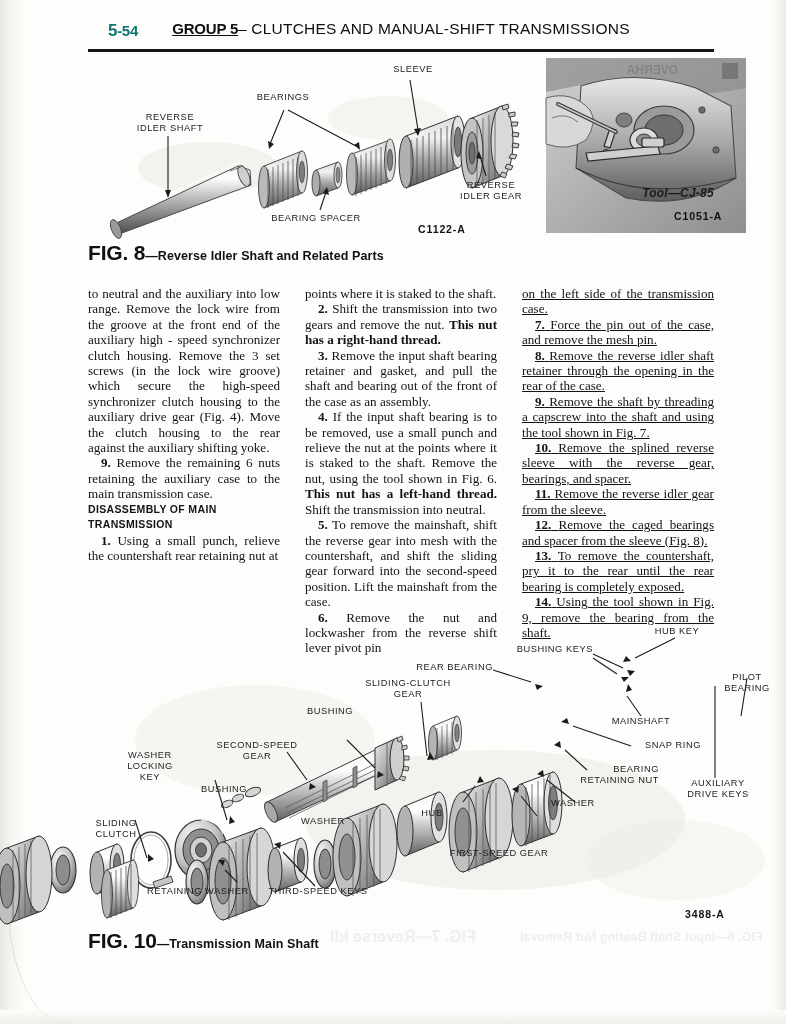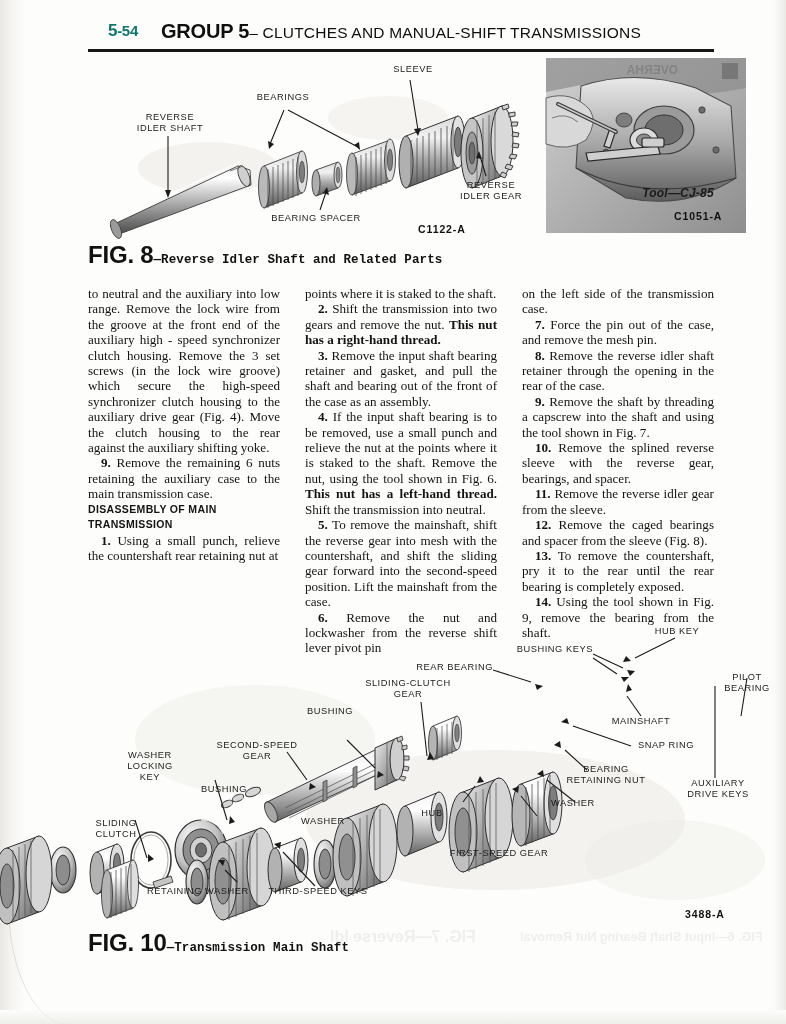--- a/index.html
+++ b/index.html
@@ -71,21 +71,21 @@
     left: 0; top: 2px;
     width: 626px;
     text-align: center;
     font-family: "Liberation Sans", sans-serif;
     font-size: 16px;
     font-weight: bold;
     letter-spacing: 0.2px;
     color: #0f0f0f;
     white-space: nowrap;
   }
-  .header-title .grp { font-size: 20px; letter-spacing: -0.2px; }
+  .header-title .grp { font-size: 15px; letter-spacing: -0.2px; text-decoration: underline; }
   .header-title .rest { font-size: 15.5px; font-weight: normal; }
   .header-rule {
     position: absolute;
     left: 88px; top: 49px;
     width: 626px;
     height: 3px;
     background: #161616;
   }
 
   
@@ -109,29 +109,28 @@
     letter-spacing: 0.9px;
     color: #111;
   }
   .figcap {
     position: absolute;
     font-family: "Liberation Sans", sans-serif;
     color: #111;
     line-height: 1.22;
   }
   .figcap .fignum {
-    font-size: 24px;
+    font-size: 21px;
     font-weight: bold;
     letter-spacing: -0.2px;
   }
   .figcap .figtxt {
     font-size: 12.5px;
     font-weight: bold;
     letter-spacing: 0.1px;
-    font-family: Liberation Mono, monospace;
   }
 
   
   .col {
     position: absolute;
     top: 286px;
     width: 192px;
     font-family: "Liberation Serif", serif;
     font-size: 13.1px;
     line-height: 15.4px;
@@ -156,21 +155,21 @@
   .lbl {
     position: absolute;
     font-family: "Liberation Sans", sans-serif;
     font-size: 9.3px;
     letter-spacing: 0.55px;
     color: #1b1b1b;
     line-height: 1.2;
     text-align: center;
     white-space: pre-line;
   }
-  .lbl.left { text-align: center; }
+  .lbl.left { text-align: right; }
   .lbl.right { text-align: right; }
 
   svg { display: block; overflow: visible; }
 
   .ghost {
     position: absolute;
     opacity: 0.07;
     font-family: "Liberation Sans", sans-serif;
     font-weight: bold;
     color: #333;
@@ -406,21 +405,21 @@
 
   <div class="col" style="left:305px;">
     <p>points where it is staked to the shaft.</p>
     <p class="ind"><b>2.</b> <span>Shift the transmission into two gears and remove the nut. </span><b>This nut has a right-hand thread.</b></p>
     <p class="ind"><b>3.</b> <span>Remove the input shaft bearing retainer and gasket, and pull the shaft and bearing out of the front of the case as an assembly.</span></p>
     <p class="ind"><b>4.</b> <span>If the input shaft bearing is to be removed, use a small punch and relieve the nut at the points where it is staked to the shaft. Remove the nut, using the tool shown in Fig. 6. </span><b>This nut has a left-hand thread.</b><span> Shift the transmission into neutral.</span></p>
     <p class="ind"><b>5.</b> <span>To remove the mainshaft, shift the reverse gear into mesh with the countershaft, and shift the sliding gear forward into the second-speed position. Lift the mainshaft from the case.</span></p>
     <p class="ind"><b>6.</b> <span>Remove the nut and lockwasher from the reverse shift lever pivot pin</span></p>
   </div>
 
-  <div class="col" style="left:522px;">
+  <div class="col" style="left:522px;text-decoration:underline;">
     <p>on the left side of the transmission case.</p>
     <p class="ind"><b>7.</b> <span>Force the pin out of the case, and remove the mesh pin.</span></p>
     <p class="ind"><b>8.</b> <span>Remove the reverse idler shaft retainer through the opening in the rear of the case.</span></p>
     <p class="ind"><b>9.</b> <span>Remove the shaft by threading a capscrew into the shaft and using the tool shown in Fig. 7.</span></p>
     <p class="ind"><b>10.</b> <span>Remove the splined reverse sleeve with the reverse gear, bearings, and spacer.</span></p>
     <p class="ind"><b>11.</b> <span>Remove the reverse idler gear from the sleeve.</span></p>
     <p class="ind"><b>12.</b> <span>Remove the caged bearings and spacer from the sleeve (Fig. 8).</span></p>
     <p class="ind"><b>13.</b> <span>To remove the countershaft, pry it to the rear until the rear bearing is completely exposed.</span></p>
     <p class="ind"><b>14.</b> <span>Using the tool shown in Fig. 9, remove the bearing from the shaft.</span></p>
   </div>

